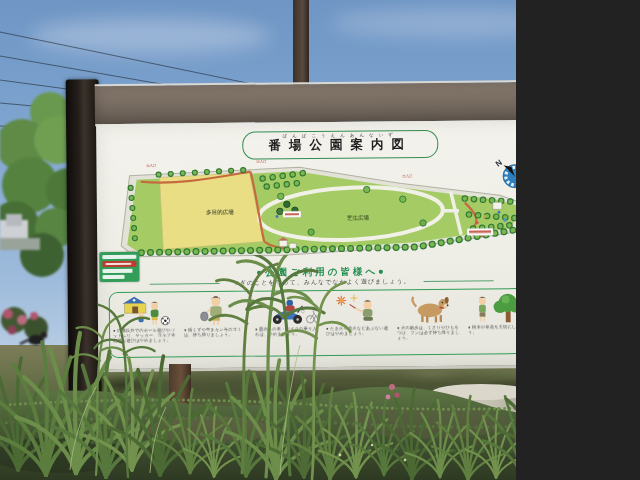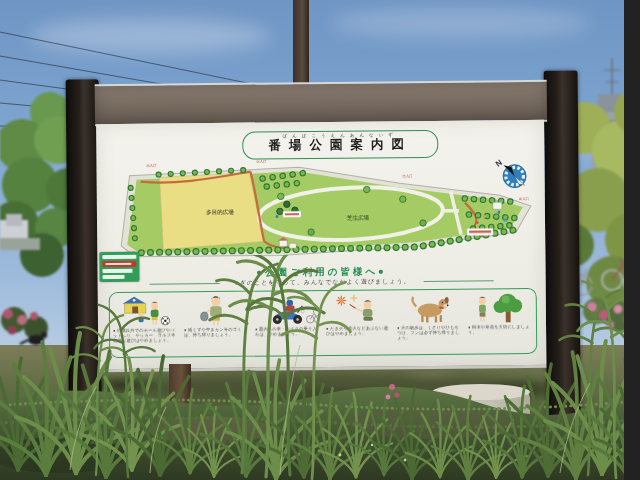--- a/index.html
+++ b/index.html
@@ -1,16 +1,16 @@
 <!DOCTYPE html>
 <html><head>
 <meta charset="utf-8">
 <style>
   html,body{margin:0;padding:0;background:#222;}
-  #scene{position:relative;width:624px;height:480px;overflow:hidden;
+  #scene{position:relative;width:516px;height:480px;overflow:hidden;
     font-family:"Liberation Sans","DejaVu Sans",sans-serif;
     filter:saturate(.97) contrast(.99);text-decoration:underline;}
   .abs{position:absolute;}
   
   #sky{left:0;top:0;width:640px;height:480px;
     background:linear-gradient(180deg,#6d95c6 0%,#7ea6d2 28%,#9dbcdd 58%,#c3d5e8 80%,#cfdcea 100%);}
   .cloud{border-radius:50%;background:rgba(255,255,255,.28);filter:blur(9px);}
   .bg-blur{filter:blur(1.1px);}
   
   .post{background:linear-gradient(90deg,#0c0a09 0%,#241e19 38%,#3a3129 55%,#15100d 100%);

